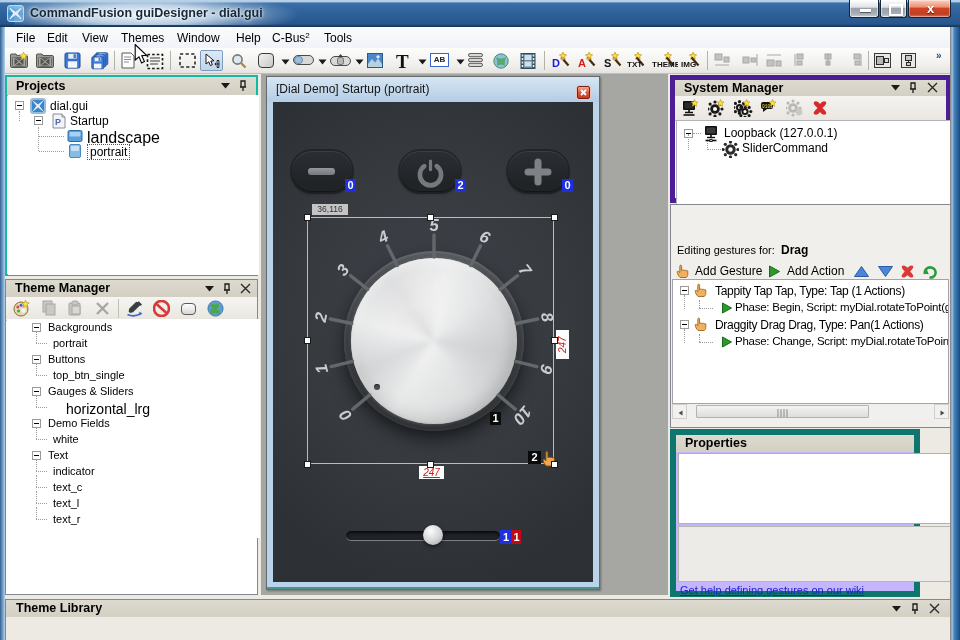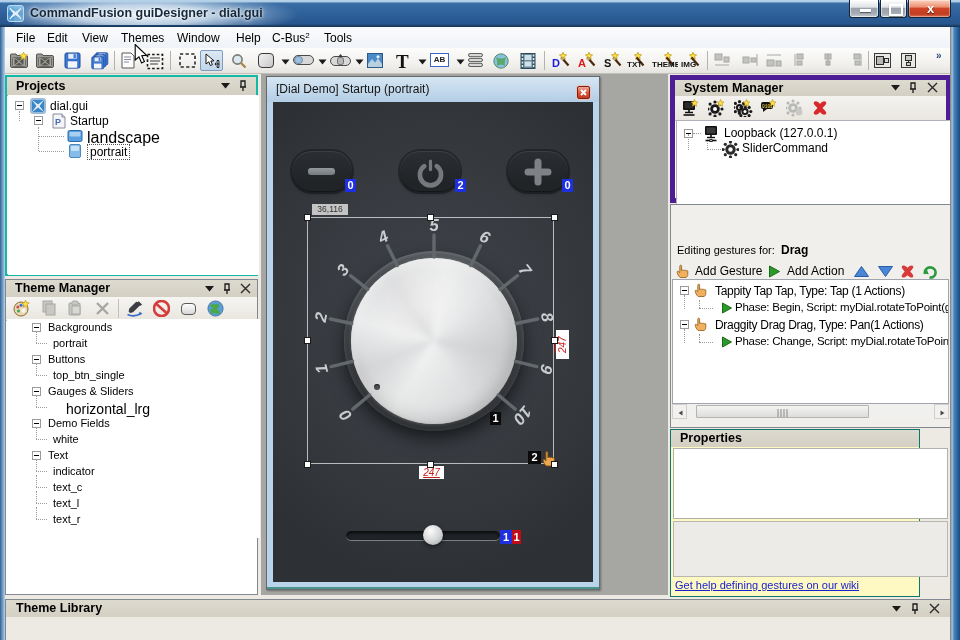--- a/index.html
+++ b/index.html
@@ -636,21 +636,21 @@
         </svg>
       </div>
       <div class="abs" style="left:24px;top:1px;width:173px;height:13px;background:linear-gradient(#f4f4f2,#dddddb);border:1px solid #b2b2ae;border-radius:1px;box-sizing:border-box;">
         <svg class="abs" style="left:80px;top:3px" width="12" height="8" viewBox="0 0 12 8">
           <path d="M1 0 V8 M4 0 V8 M7 0 V8 M10 0 V8" stroke="#8a8a86" stroke-width="1"></path>
         </svg>
       </div>
     </div>
 </div>
 
-<div class="abs" style="left:670px;top:429px;width:250px;height:168px;border:1px solid #0f766e;box-sizing:border-box;background:#fef9c3;">
+<div class="abs" style="left:670px;top:429px;width:250px;height:168px;border:6px solid #0f766e;box-sizing:border-box;background:#c4b5fd;">
   <div class="hdr abs" style="left:0;top:0;right:0;height:17px;">
       <span style="position:absolute;left:9px;top:1px;">Properties</span>
     </div>
   <div class="abs" style="left:2px;top:18px;width:275px;height:71px;background:#fff;border:1px solid #b0b0ac;box-sizing:border-box;"></div>
   <div class="abs" style="left:2px;top:91px;width:275px;height:56px;background:#ecebe7;border:1px solid #b8b6b0;box-sizing:border-box;"></div>
   <div class="abs" style="left:4px;top:149px;font-size:11px;color:#1a22cc;text-decoration:underline;">Get help defining gestures on our wiki</div>
 </div>
 
 <div class="abs" style="left:5px;top:599px;width:946px;height:41px;border:1px solid #83878f;border-bottom:none;box-sizing:border-box;">
   <div class="hdr abs" style="left:0;top:0;right:0;height:17px;">

